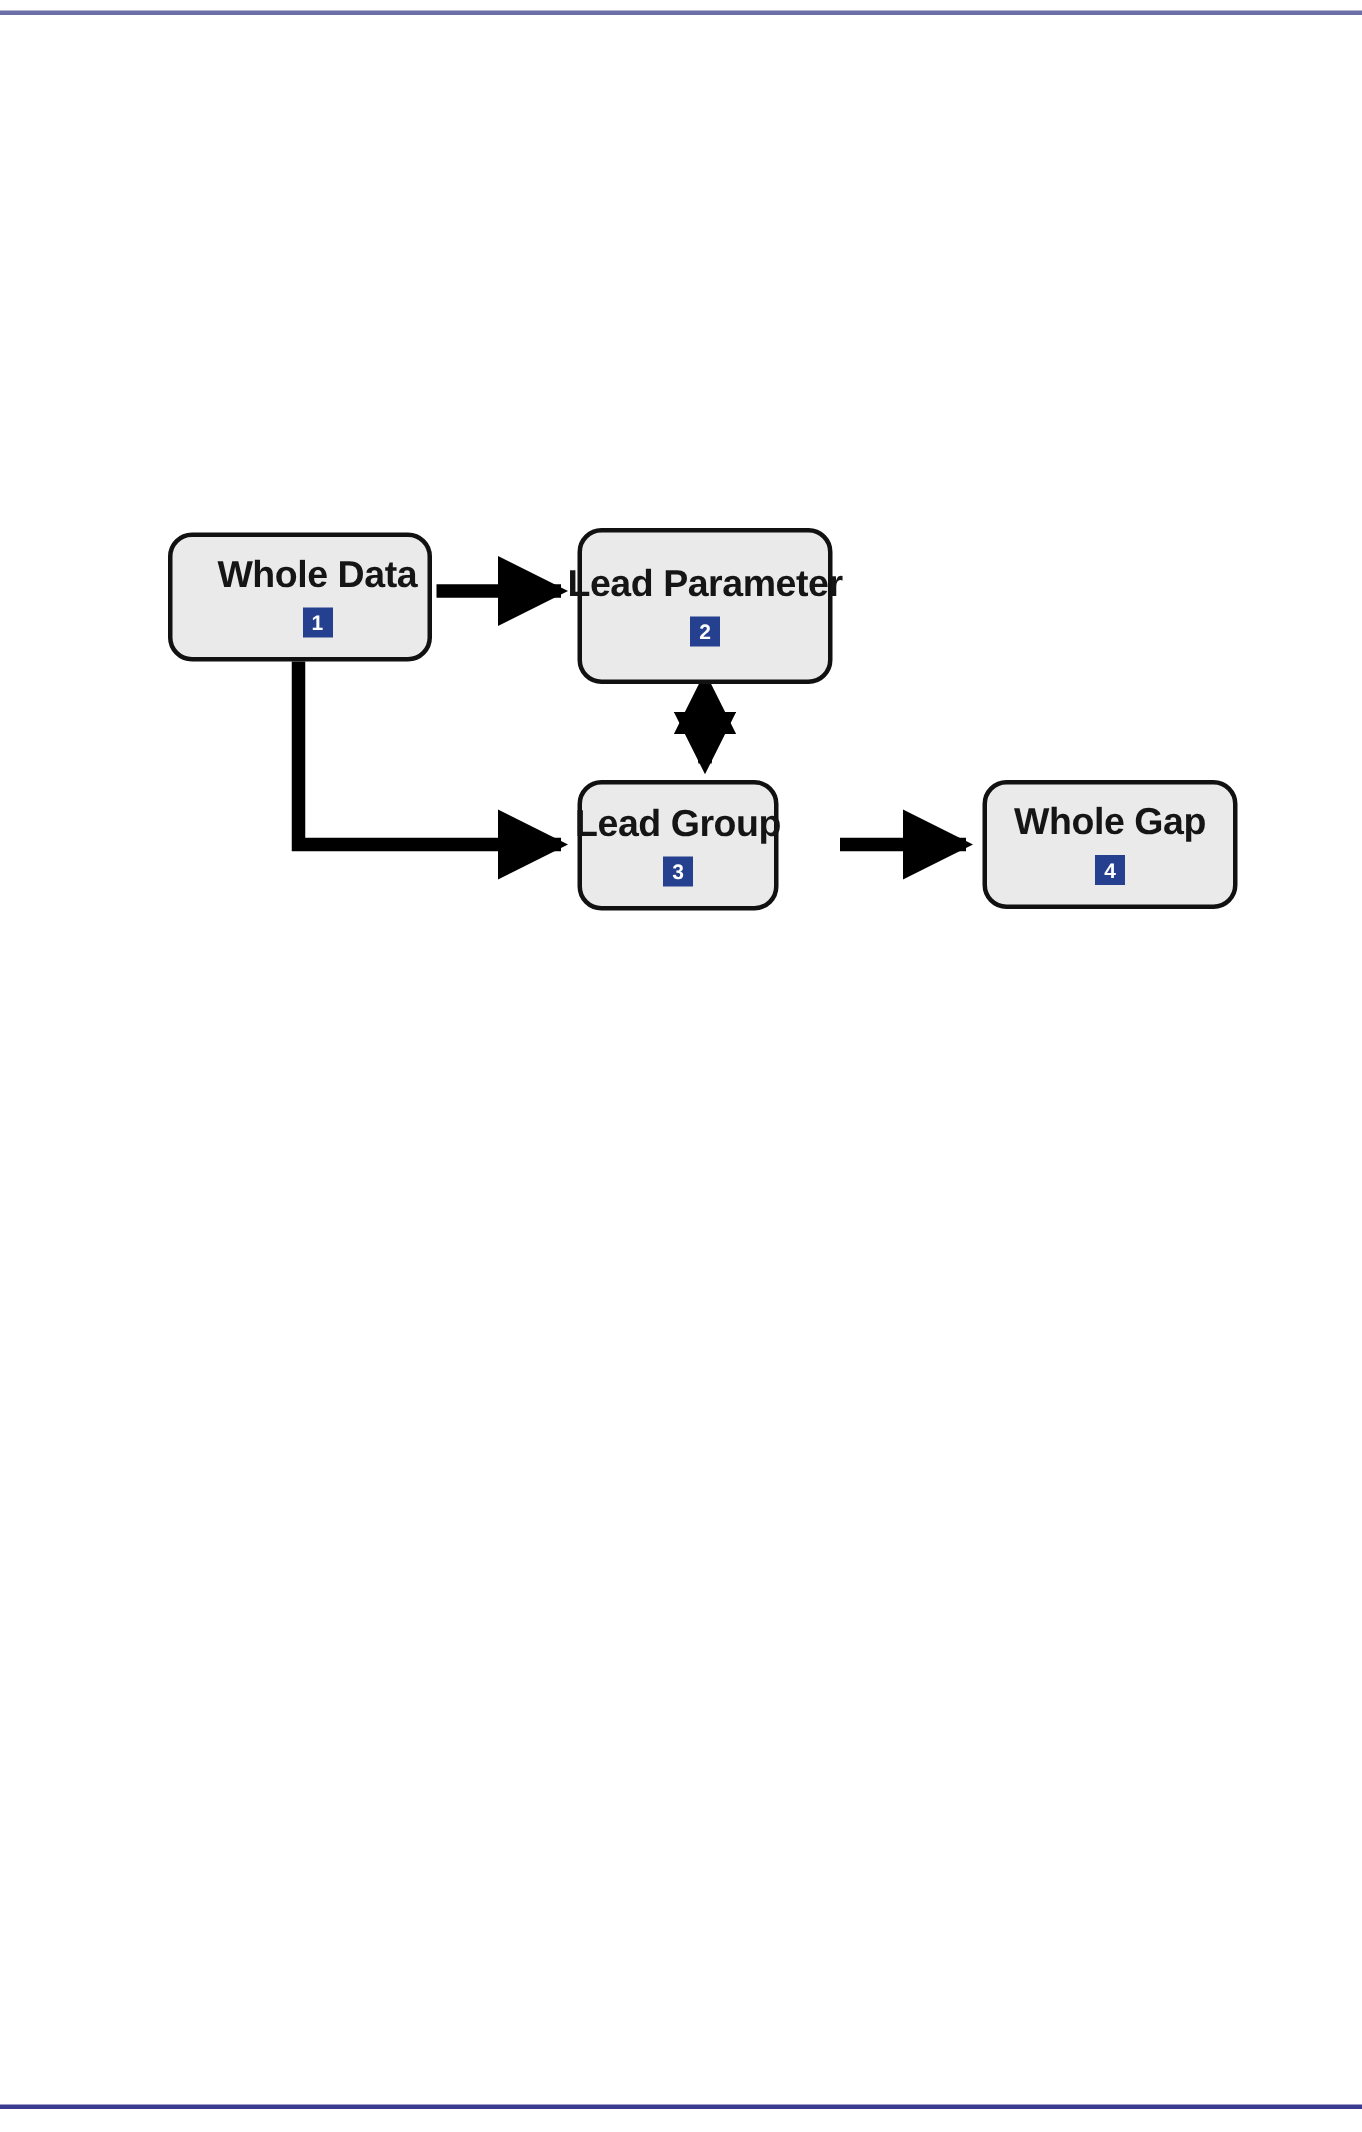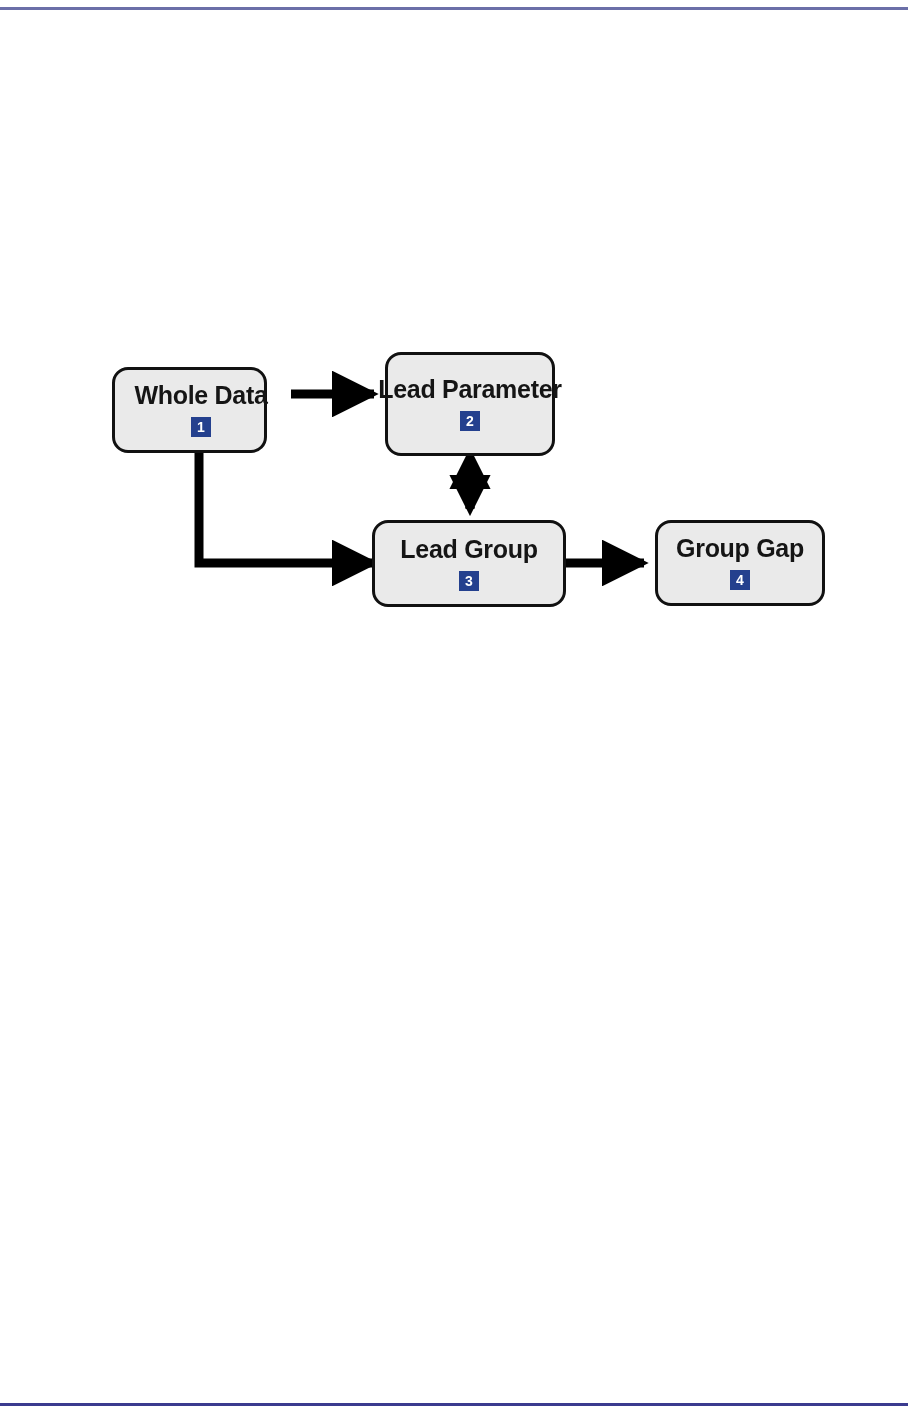--- a/index.html
+++ b/index.html
@@ -76,23 +76,23 @@
     box-sizing: border-box;
     background: #24408e;
     color: #ffffff;
     font-size: 14px;
     font-weight: bold;
     line-height: 20px;
     text-align: center;
   }
 
   
-  #node-whole-data     { left: 112px; top: 367px; width: 155px; height: 86px; padding-left: 23px; }
+  #node-whole-data     { left: 112px; top: 355px; width: 176px; height: 86px; padding-left: 23px; }
   #node-lead-parameter { left: 385px; top: 352px; width: 170px; height: 104px; }
-  #node-lead-group     { left: 372px; top: 520px; width: 194px; height: 87px; }
+  #node-lead-group     { left: 385px; top: 520px; width: 134px; height: 87px; }
   #node-lead-gap       { left: 655px; top: 520px; width: 170px; height: 86px; }
 </style>
 </head>
 <body>
 
 <div class="page-rule top"></div>
 <div class="page-rule bottom"></div>
 
 <div id="diagram-canvas">
 
@@ -136,17 +136,17 @@
     <div class="node-label">Lead Parameter</div>
     <div class="node-badge">2</div>
   </div>
 
   <div class="node-box" id="node-lead-group">
     <div class="node-label">Lead Group</div>
     <div class="node-badge">3</div>
   </div>
 
   <div class="node-box" id="node-lead-gap">
-    <div class="node-label">Group Gap</div>
+    <div class="node-label">Whole Gap</div>
     <div class="node-badge">4</div>
   </div>
 
 </div>
 
 </body></html>

